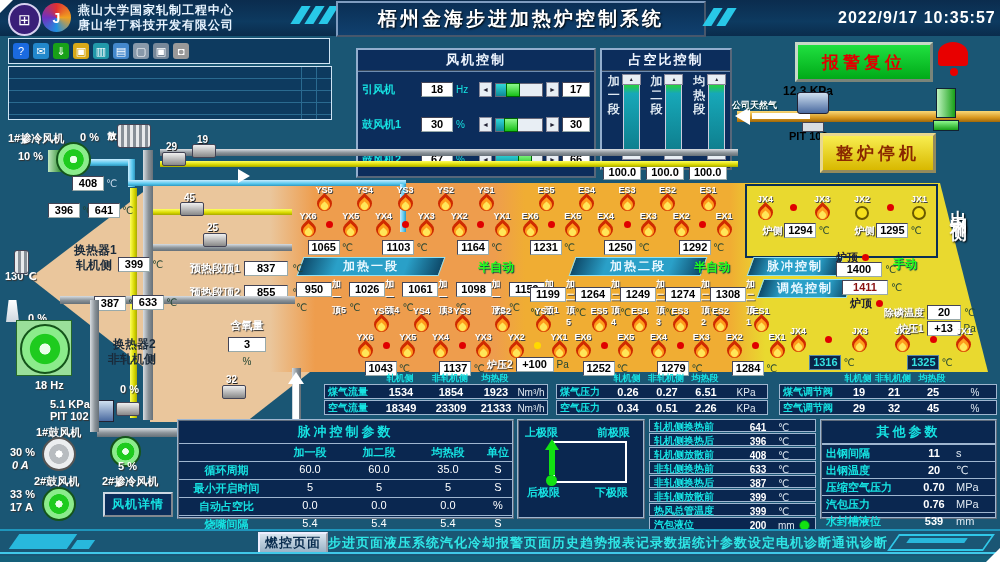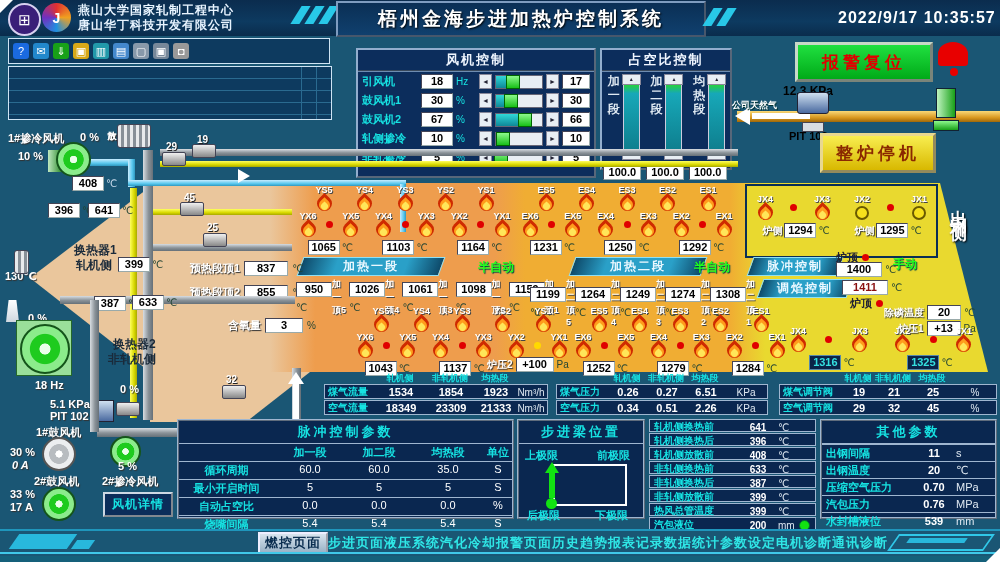--- a/index.html
+++ b/index.html
@@ -25,21 +25,21 @@
   #toolbar{left:8px;top:38px;width:322px;height:26px;background:#0d3a5f;border:1px solid #cfe4f4;display:flex;align-items:center;gap:4px;padding-left:4px;box-sizing:border-box;}
   .tbico{width:16px;height:16px;border-radius:3px;color:#fff;font-size:11px;display:flex;align-items:center;justify-content:center;}
   #alarmlist{left:8px;top:66px;width:322px;height:52px;background:#0d3a5f;border:1px solid #cfe4f4;
      background-image:repeating-linear-gradient(180deg,transparent 0 11px,#2a6a90 11px 12px),
        linear-gradient(90deg,transparent 0 292px,#2a6a90 292px 293px,transparent 293px 307px,#2a6a90 307px 308px,transparent 308px);}
   
   .panel{background:#0c2d5c;border:2px outset #93aece;box-sizing:border-box;}
   .ptitle{height:20px;border-bottom:2px groove #6e8cb0;color:#f0f6ff;font-size:13px;font-weight:bold;
           display:flex;align-items:center;justify-content:center;letter-spacing:2px;}
   .cy{color:#16e2e2;}
-  .fanrow{display:flex;align-items:center;height:19px;padding:0 4px;gap:3px;}
+  .fanrow{display:flex;align-items:center;height:19px;padding:8px 4px;gap:3px;}
   .fanrow .lbl{width:56px;font-size:11px;font-weight:bold;color:#16e2e2;}
   .vb{display:inline-block;background:#fff;color:#000;border:1px solid #9aa;border-top-color:#445;border-left-color:#445;
       font-size:11px;font-weight:bold;height:13px;line-height:13px;text-align:center;padding:0 2px;min-width:26px;box-sizing:content-box;}
   .vb.navy{background:#0b2447;color:#35e0e0;border:1px solid #5588aa;}
   .unit{font-size:10px;color:#16e2e2;width:20px;}
   .sbtn{width:11px;height:13px;background:#e8eef4;color:#223;font-size:7px;line-height:13px;text-align:center;border:1px solid #889;}
   .track{flex:1;height:12px;background:#e8eef4;border:1px solid #667;position:relative;}
   .fill{position:absolute;left:0;top:0;bottom:0;background:linear-gradient(180deg,#30d8d8,#0e8898);}
   .thumb{position:absolute;top:-1px;width:12px;height:12px;background:linear-gradient(180deg,#8cf98c,#18c018);border:1px solid #060;}
   .dutycol{display:flex;flex-direction:column;align-items:center;width:40px;}
@@ -315,21 +315,21 @@
   <div class="abs" style="left:190px;top:261px;display:flex;align-items:center;gap:4px;">
     <span class="wlbl">预热段顶1</span>
     <span class="vb" style="min-width:38px;">837</span>
     <i class="u">℃</i>
   </div>
   <div class="abs" style="left:190px;top:285px;display:flex;align-items:center;gap:4px;">
     <span class="wlbl">预热段顶2</span>
     <span class="vb" style="min-width:38px;">855</span>
     <i class="u">℃</i>
   </div>
-  <div class="abs" style="left:228px;top:318px;display:flex;align-items:center;gap:4px;">
+  <div class="abs" style="left:228px;top:318px;display:flex;align-items:center;gap:4px;flex-direction:column;">
     <span class="wlbl">含氧量</span>
     <span class="vb" style="min-width:32px;">3</span>
     <i class="u">%</i>
   </div>
 
   <div id="roof-heat1" class="abs roofrow" style="left:296px;top:277px;width:266px;">
       <div class="roofitem">
         <div><span class="vb" style="min-width: 30px;">950</span><i class="u">℃</i></div>
         <div class="rooflabel">加一顶5</div>
       </div>
@@ -1054,21 +1054,20 @@
         <span class="pv">%</span>
         <span class="pl">烧嘴间隔</span>
         <span class="pv">5.4</span>
         <span class="pv">5.4</span>
         <span class="pv">5.4</span>
         <span class="pv">S</span>
       </div>
   </div>
 
   <div class="abs frame" style="left:517px;top:419px;width:128px;height:100px;">
-    <div class="ftitle">步进梁位置</div>
     <div style="position:relative;height:78px;">
       <span class="cy abs" style="left:6px;top:4px;font-size:11px;font-weight:bold;">上极限</span>
       <span class="cy abs" style="left:78px;top:4px;font-size:11px;font-weight:bold;">前极限</span>
       <div class="abs" style="left:34px;top:20px;width:70px;height:38px;border:2px solid #fff;"></div>
       <div class="abs" style="left:26px;top:18px;width:0;height:0;border-left:7px solid transparent;border-right:7px solid transparent;border-bottom:11px solid #12e212;"></div>
       <div class="abs" style="left:30px;top:29px;width:6px;height:25px;background:#12e212;"></div>
       <div class="abs" style="left:27px;top:54px;width:11px;height:11px;border-radius:50%;background:#12e212;"></div>
       <span class="cy abs" style="left:8px;top:64px;font-size:11px;font-weight:bold;">后极限</span>
       <span class="cy abs" style="left:76px;top:64px;font-size:11px;font-weight:bold;">下极限</span>
     </div>

